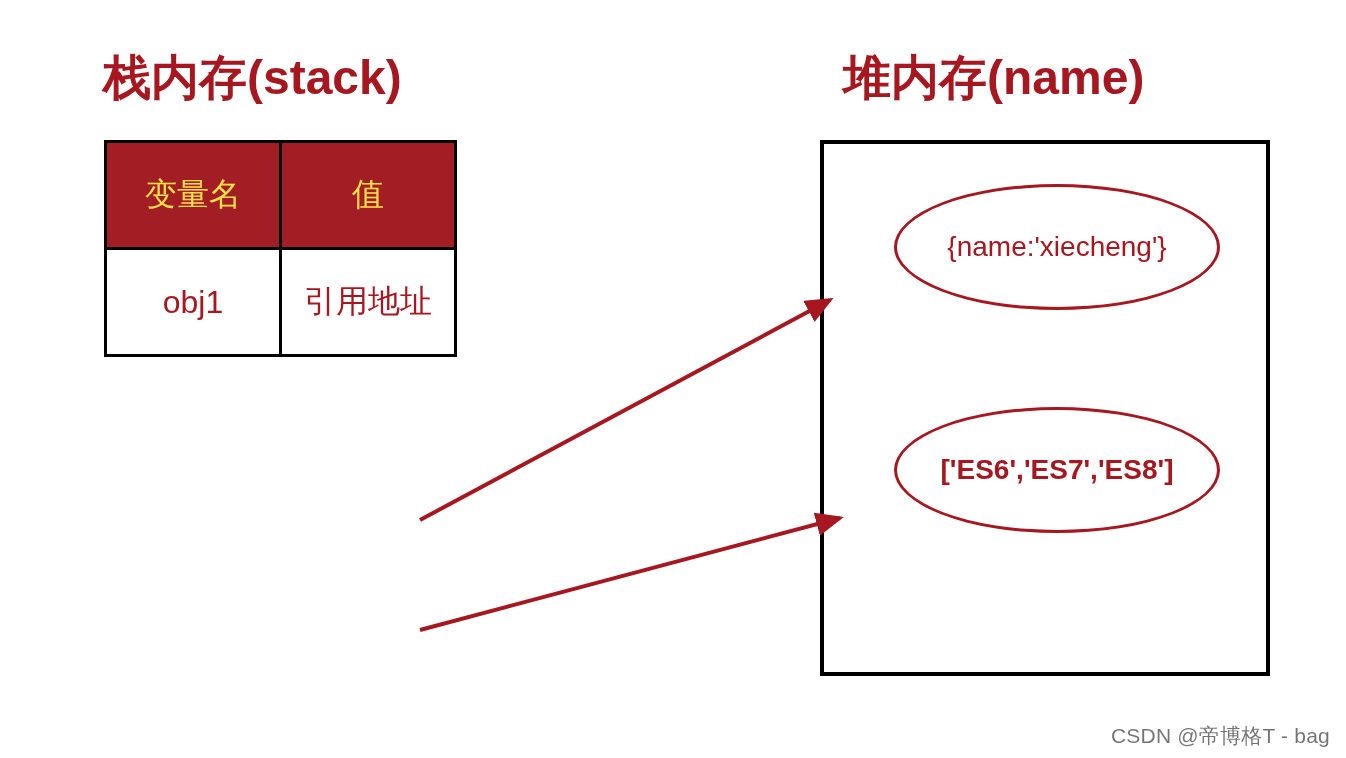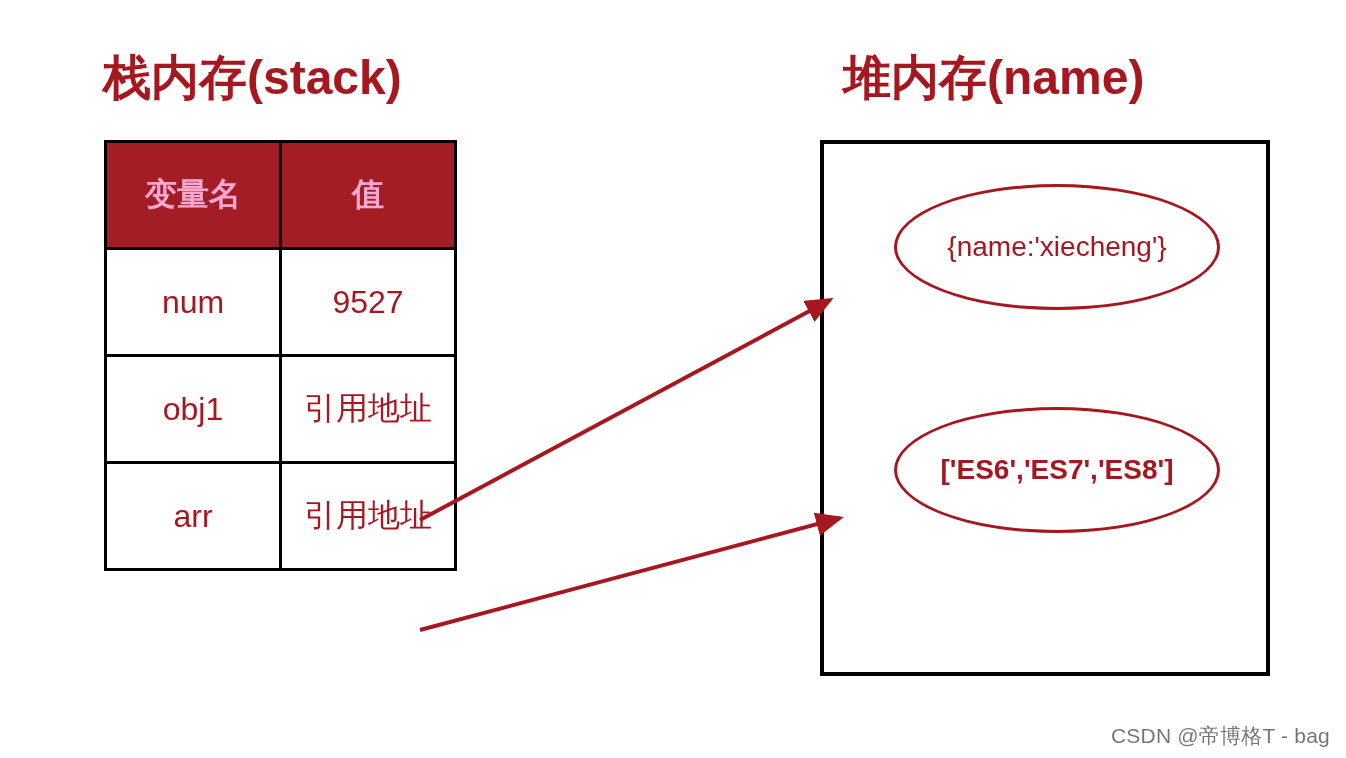--- a/index.html
+++ b/index.html
@@ -38,22 +38,22 @@
     border: 3px solid #000;
     width: 170px;
     height: 102px;
     text-align: center;
     vertical-align: middle;
     font-size: 32px;
     font-weight: 400;
   }
   .stack-table th {
     background: #a21e24;
-    color: #f9a8d4;
-    font-weight: 700;
+    color: #fde047;
+    font-weight: 400;
   }
   .stack-table td {
     color: #a6171f;
   }
 
   .heap-box {
     position: absolute;
     left: 820px;
     top: 140px;
     width: 450px;
@@ -109,29 +109,21 @@
 
   <table class="stack-table">
     <thead>
       <tr>
         <th>变量名</th>
         <th>值</th>
       </tr>
     </thead>
     <tbody>
       <tr>
-        <td>num</td>
-        <td>9527</td>
-      </tr>
-      <tr>
         <td>obj1</td>
-        <td>引用地址</td>
-      </tr>
-      <tr>
-        <td>arr</td>
         <td>引用地址</td>
       </tr>
     </tbody>
   </table>
 
   <div class="heap-box">
     <div id="heap-obj" class="heap-ellipse">
       <span>{name:'xiecheng'}</span>
     </div>
     <div id="heap-arr" class="heap-ellipse">

